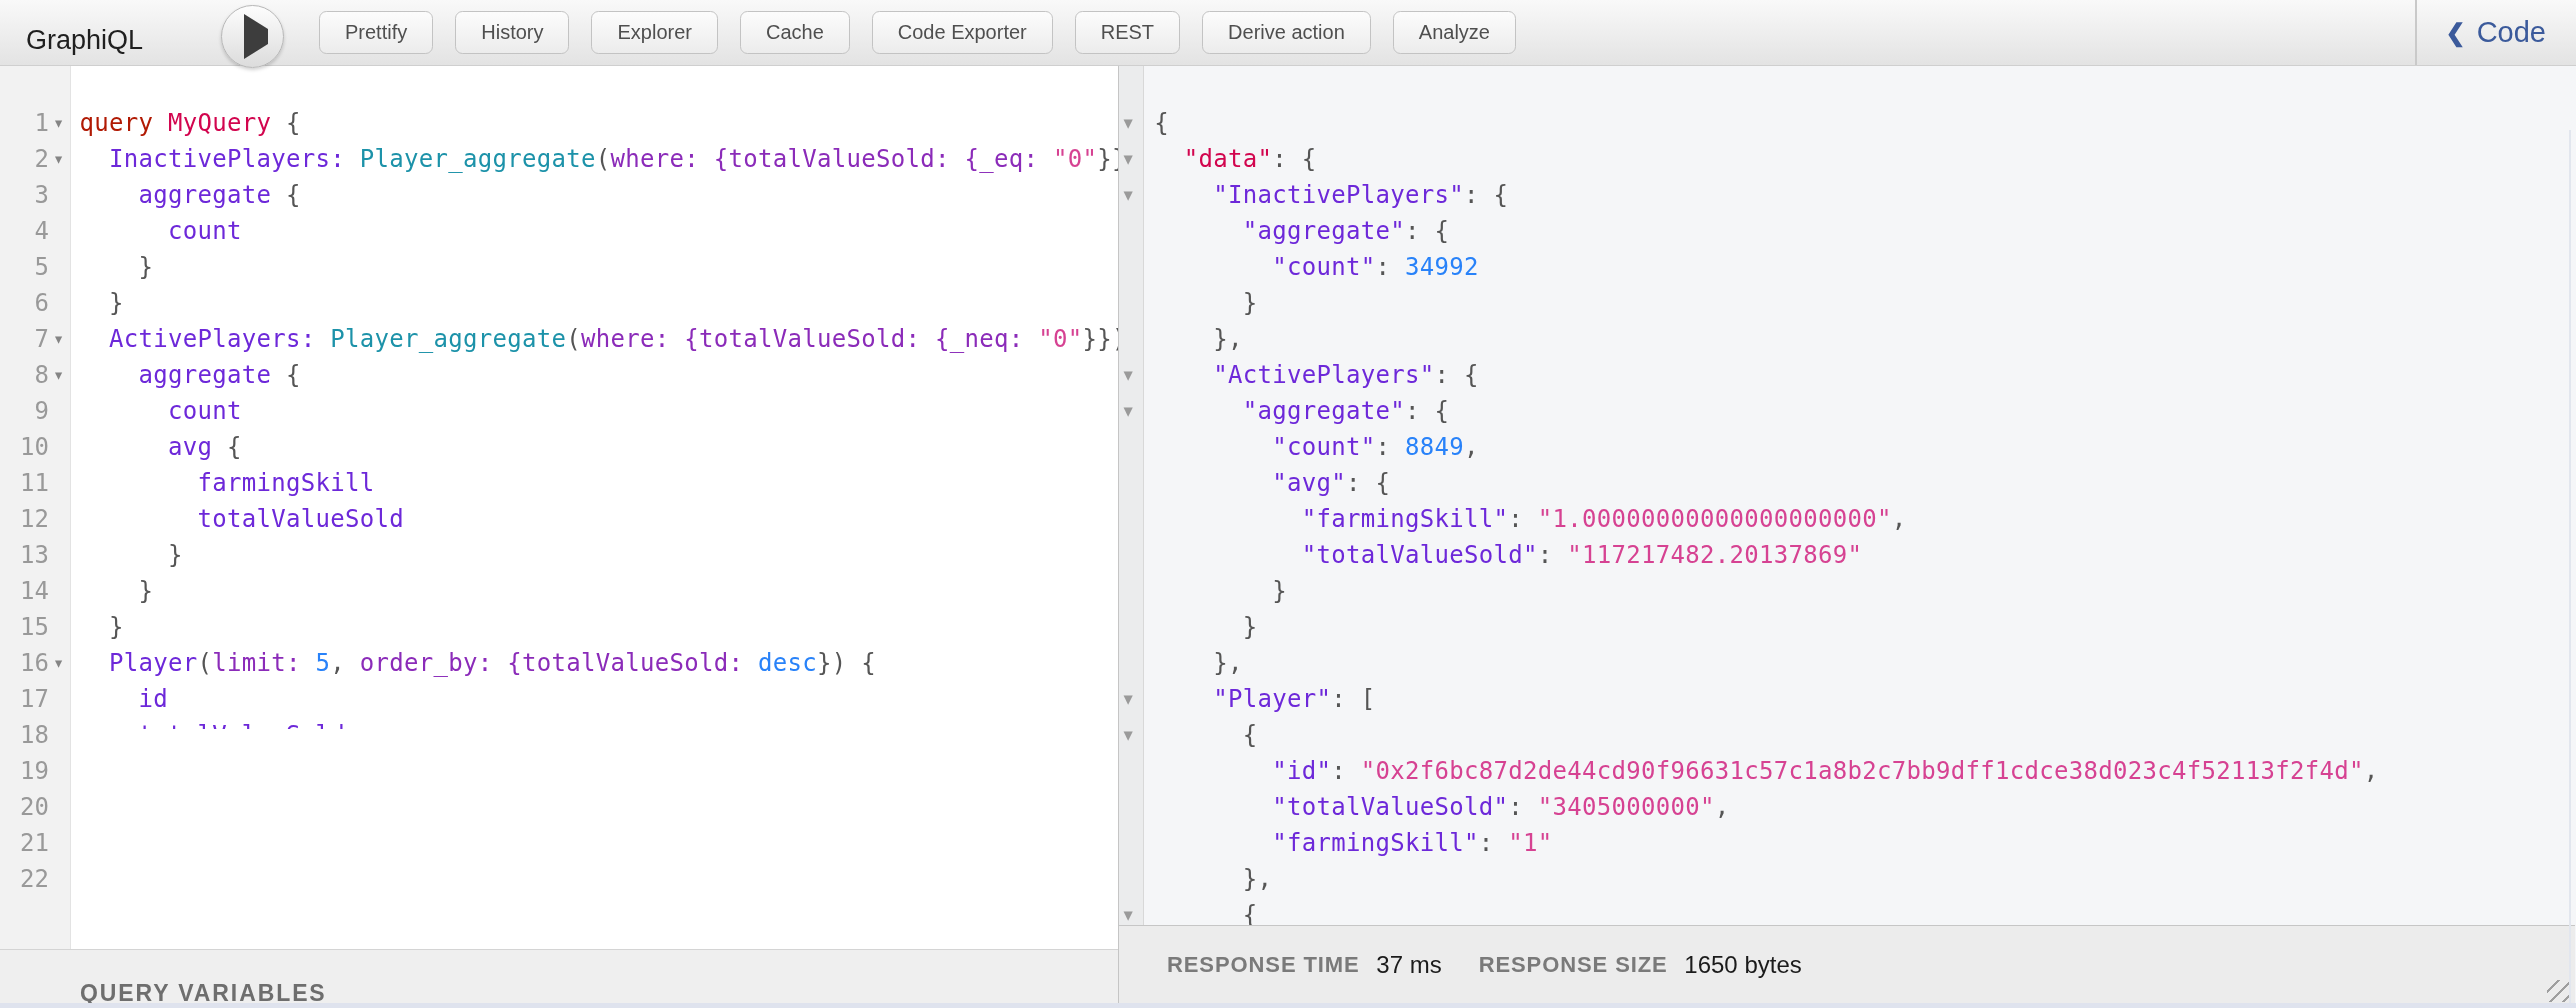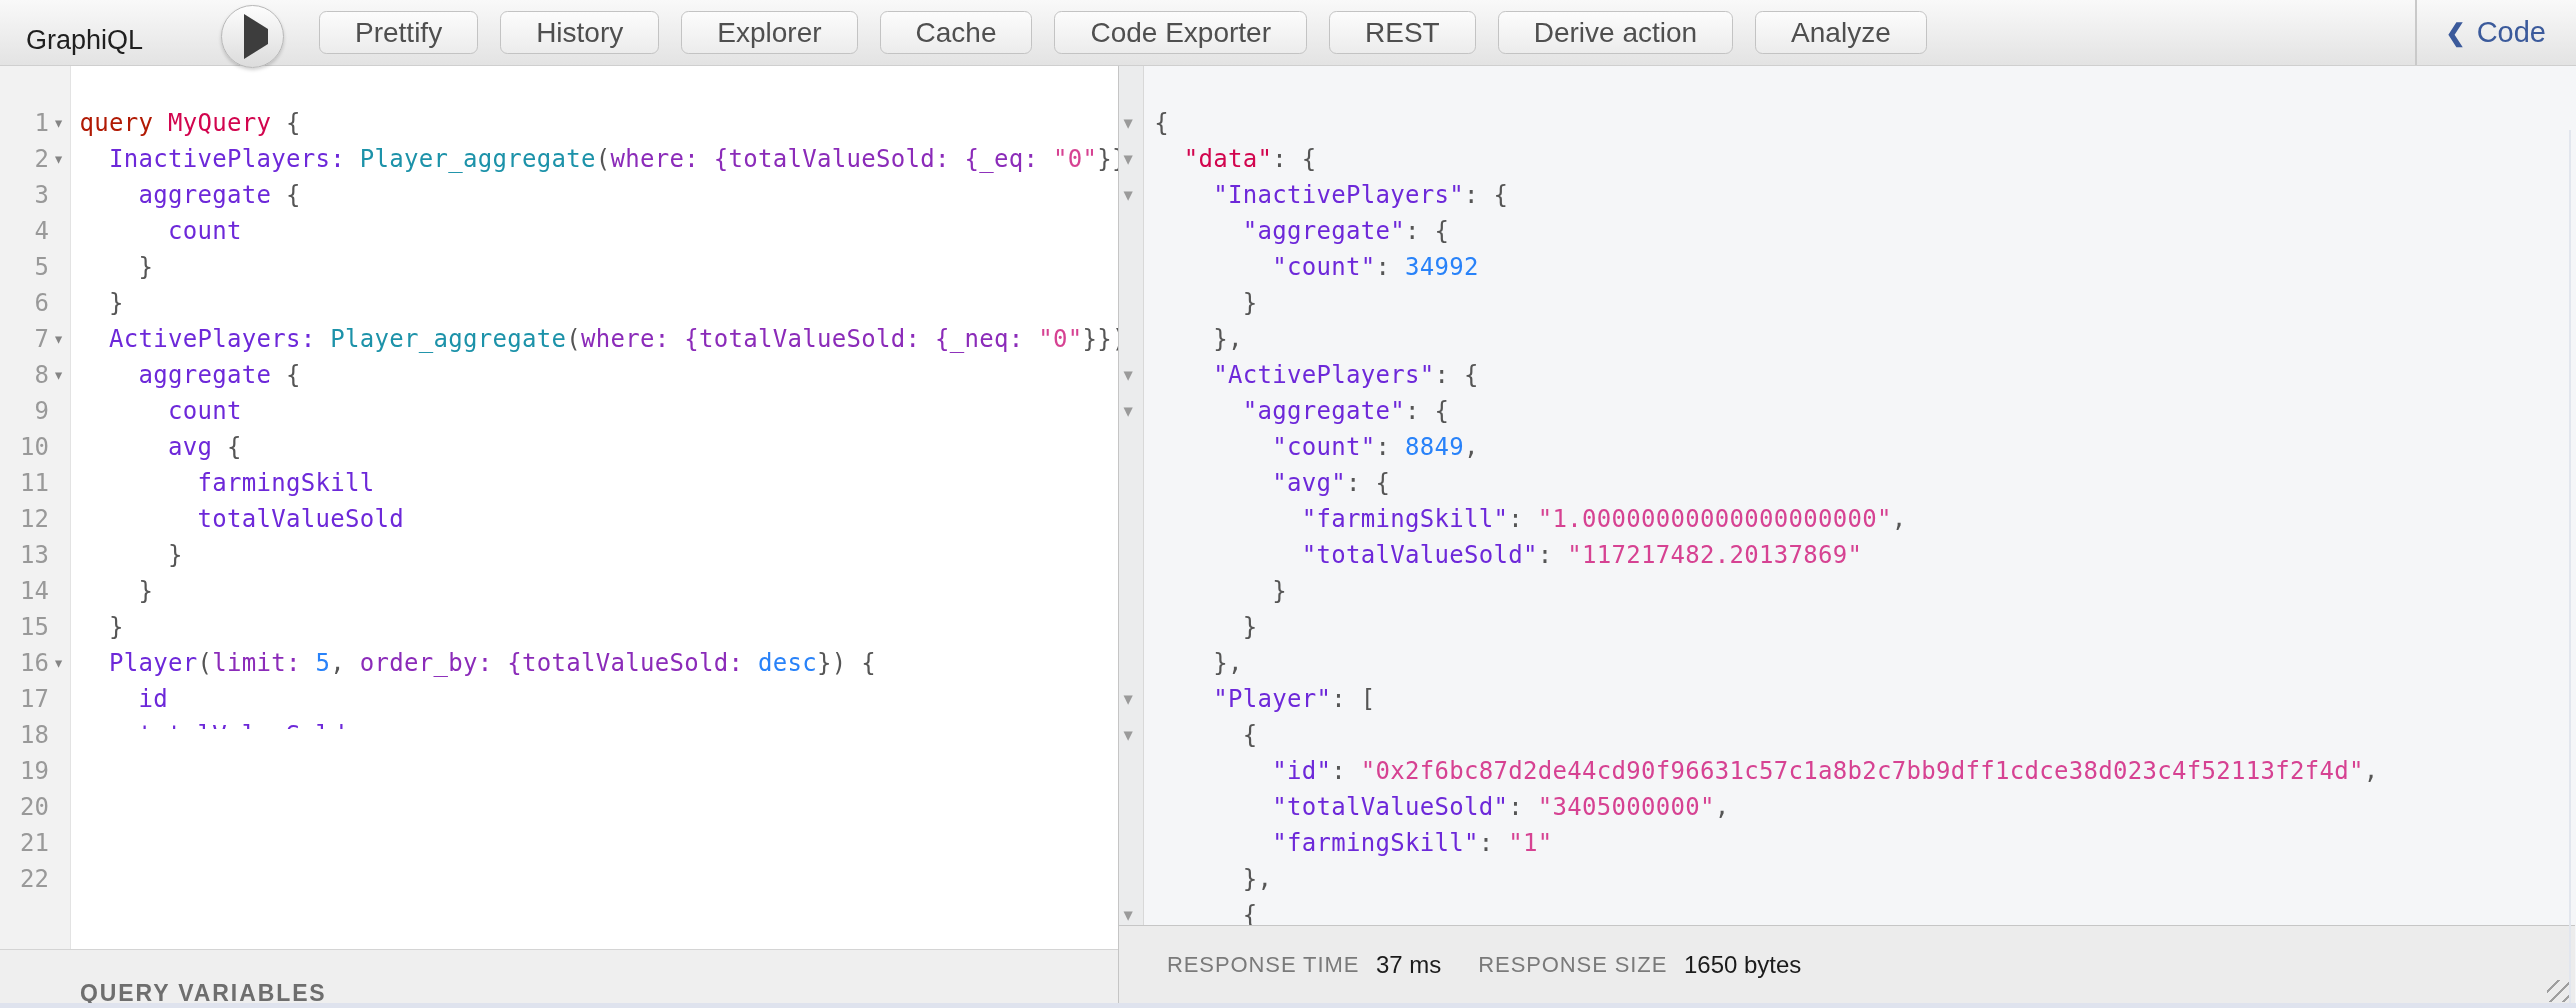--- a/index.html
+++ b/index.html
@@ -9,21 +9,21 @@
   
   .toolbar{position:absolute;left:0;top:0;width:2576px;height:65px;
            background:linear-gradient(#f9f9f9,#e3e3e3);border-bottom:1.9px solid #cfcfcf;z-index:5;}
   .logo{position:absolute;left:26px;top:8px;height:53px;line-height:65px;font-size:27px;color:#1f1f1f;}
   .execute{position:absolute;left:221px;top:4.6px;width:63px;height:63px;border-radius:50%;
            background:linear-gradient(#fdfdfd,#dcdcdc);border:1.9px solid #b7b7b7;
            box-shadow:0 1.9px 3.7px rgba(0,0,0,.18);z-index:6;cursor:pointer;padding:0;}
   .execute .tri{width:0;height:0;border-top:15px solid transparent;border-bottom:15px solid transparent;
                 border-left:24px solid #3d3d3d;margin:0 auto;position:relative;left:3.7px;top:0;}
   .tb-buttons{position:absolute;left:319px;top:11px;display:flex;gap:22px;align-items:center;}
-  .tb-btn{height:43px;padding:0 35px;font-size:28px;color:#4f4f4f;font-family:"Liberation Sans",sans-serif;
+  .tb-btn{height:43px;padding:0 25px;font-size:20px;color:#4f4f4f;font-family:"Liberation Sans",sans-serif;
           background:linear-gradient(#fcfcfc,#ececec);border:1.9px solid #c3c3c3;border-radius:7.4px;cursor:pointer;white-space:nowrap;}
   .docs-divider{position:absolute;left:2415px;top:0;width:1.9px;height:65px;background:#c9c9c9;}
   .docs{position:absolute;right:30px;top:0;height:65px;display:flex;align-items:center;gap:11px;
         color:#3b5a9b;font-size:29px;cursor:pointer;}
   .docs .chev{font-size:24px;font-weight:bold;}
 
   
   .main{position:absolute;left:0;top:65px;width:2576px;height:944px;}
   .query-pane{position:absolute;left:0;top:0;width:1118px;height:944px;background:#fff;overflow:hidden;}
   .q-gutter{position:absolute;left:0;top:0;width:71px;height:884px;background:#f2f2f2;
@@ -36,21 +36,21 @@
             letter-spacing:1.9px;color:#6e6e6e;}
 
   .result-pane{position:absolute;left:1118px;top:0;width:1458px;height:944px;background:#f5f6f8;
                border-left:1.9px solid #c5c5c5;box-sizing:border-box;overflow:hidden;}
   .r-foldgutter{position:absolute;left:0;top:0;width:25px;height:860px;background:#ebeced;
                 border-right:0.9px solid #d8d8d8;padding-top:40px;box-sizing:border-box;}
   .r-code{position:absolute;left:26px;top:0;width:1430px;height:860px;background:#f5f6f8;
           padding:40px 0 0 9.3px;box-sizing:border-box;overflow:hidden;}
   .r-footer{position:absolute;left:0;top:860px;width:1456px;height:79px;background:#ececec;
             border-top:1.9px solid #c6c6c6;box-sizing:border-box;display:flex;align-items:center;padding-left:48px;}
-  .f-label{font-size:22px;font-weight:normal;letter-spacing:0.9px;color:#7a7a7a;}
+  .f-label{font-size:22px;font-weight:bold;letter-spacing:0.9px;color:#7a7a7a;}
   .f-value{font-size:24px;color:#1b1b1b;margin-left:16.7px;margin-right:37px;white-space:nowrap;}
   .grip{position:absolute;right:3.7px;bottom:1.9px;width:24px;height:22px;
         background:repeating-linear-gradient(135deg,transparent 0 7.4px,#9f9f9f 7.4px 9.3px);}
   .edge-line{position:absolute;left:2569px;top:65px;width:1.9px;height:938px;background:#e2e6ee;}
   .bottom-strip{position:absolute;left:0;top:1003px;width:2576px;height:5.6px;background:#dfe3ee;}
 
   
   .cm-row{height:36px;line-height:36px;white-space:pre;font-family:"DejaVu Sans Mono",monospace;
           font-size:24px;letter-spacing:0.3px;}
   .g-row{height:36px;line-height:36px;position:relative;font-family:"DejaVu Sans Mono",monospace;font-size:24px;}

